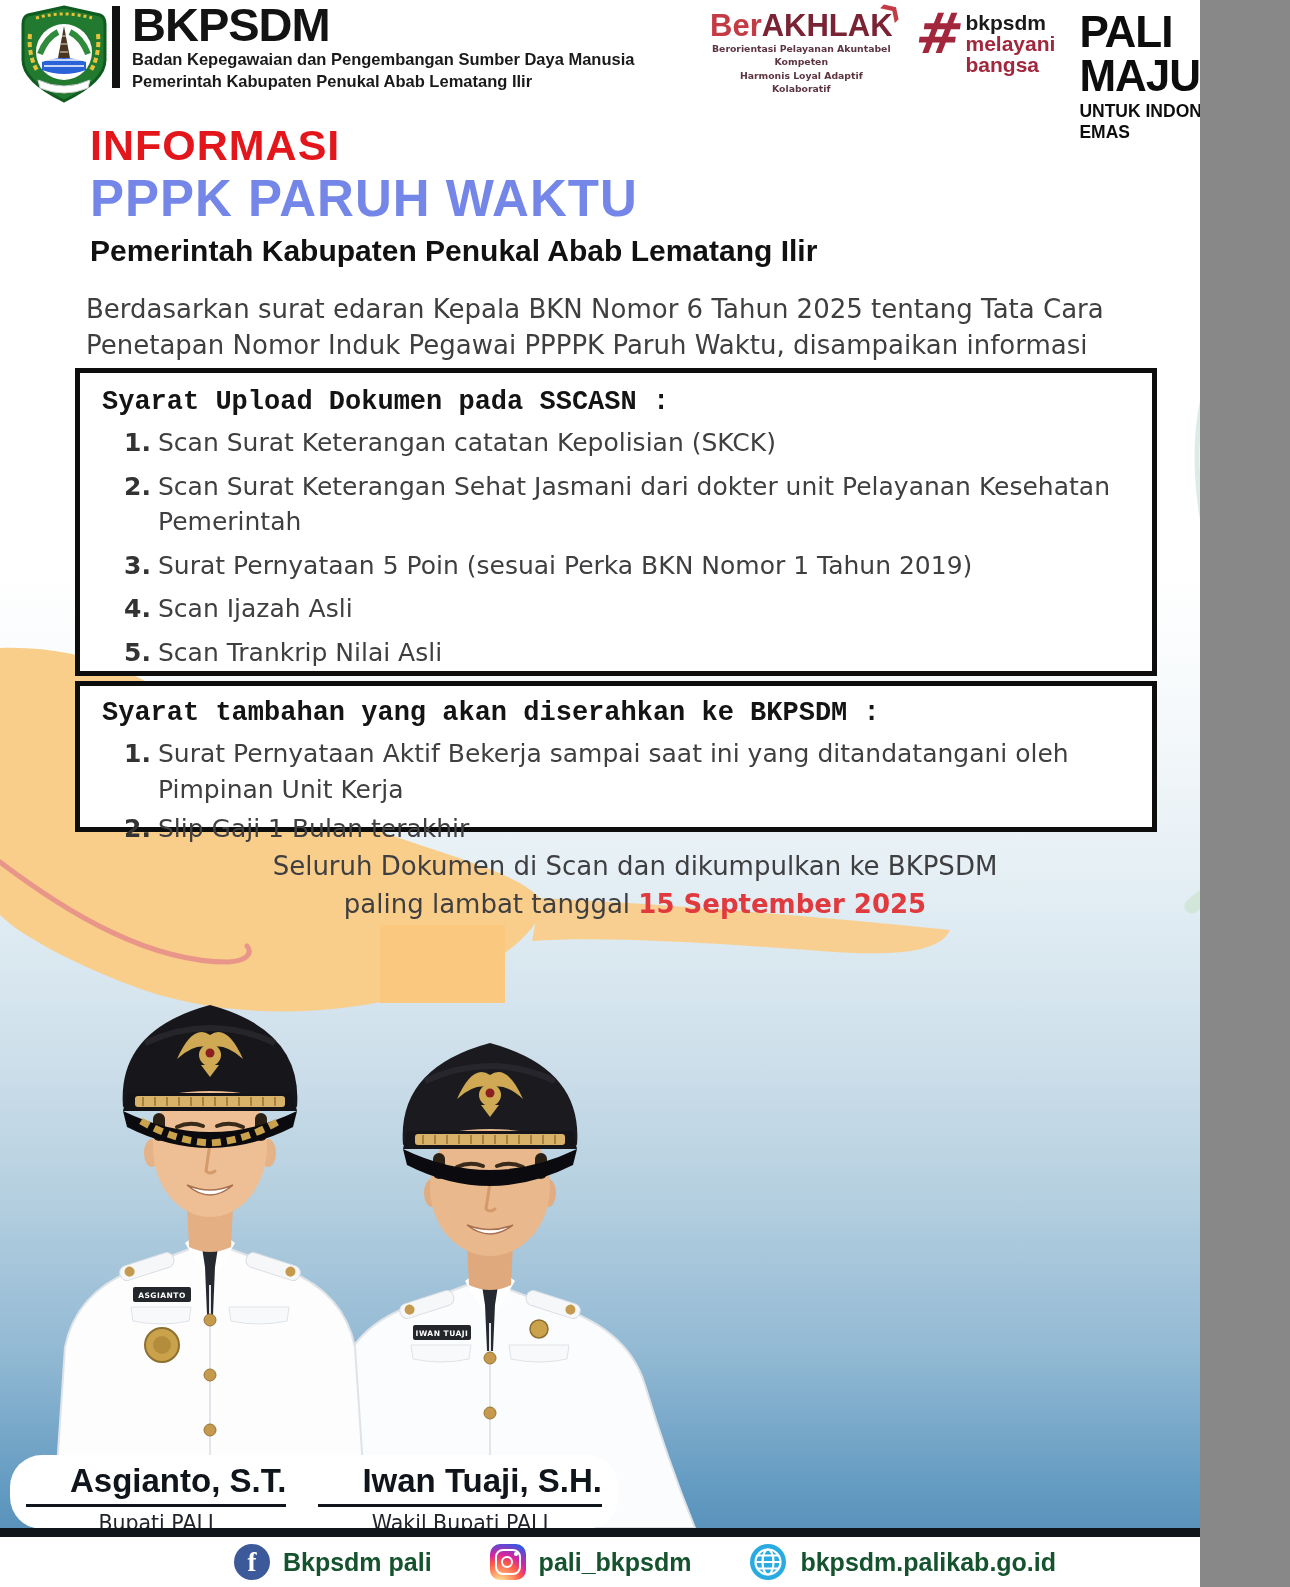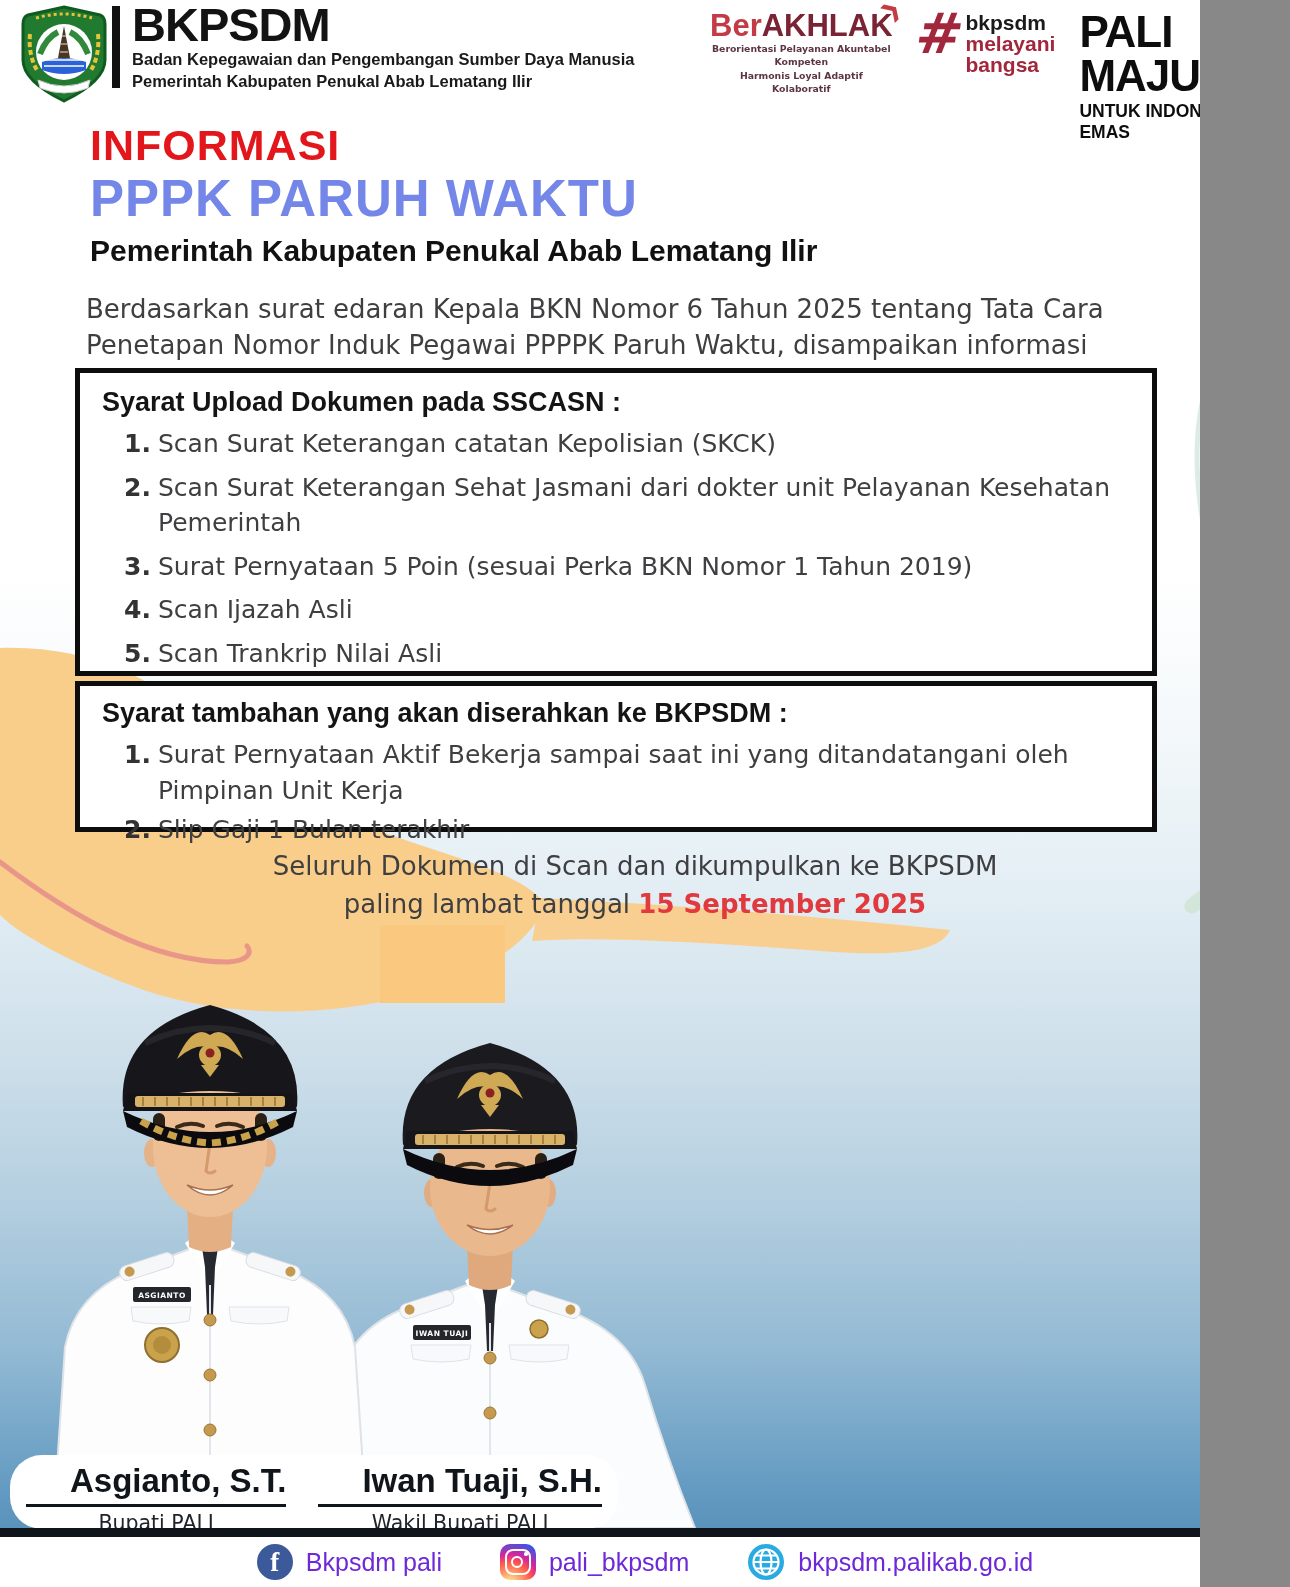--- a/index.html
+++ b/index.html
@@ -34,40 +34,40 @@
   
   .titles{position:absolute;left:90px;top:124px;z-index:3;}
   .t1{font-family:"Liberation Sans",sans-serif;font-size:43px;font-weight:800;color:#e3161c;letter-spacing:1px;line-height:1.0;}
   .t2{font-family:"Liberation Sans",sans-serif;font-size:51px;font-weight:800;color:#7487e8;letter-spacing:1px;line-height:1.0;margin-top:6px;}
   .t3{font-family:"Liberation Sans",sans-serif;font-size:30px;font-weight:800;color:#111;margin-top:10px;}
   .intro{position:absolute;left:86px;top:266px;width:1085px;z-index:3;font-size:26px;color:#3f3f41;line-height:1.38;}
   
   .rbox{position:absolute;left:75px;width:1082px;background:#fff;border:5px solid #0d0d0d;z-index:3;box-sizing:border-box;}
   .box1{top:368px;height:308px;padding:14px 18px 0 22px;}
   .box2{top:681px;height:151px;padding:12px 18px 0 22px;}
-  .box-title{font-family:Liberation Sans, sans-serif;font-size:27px;font-weight:800;color:#141414;}
+  .box-title{font-family:Liberation Mono, monospace;font-size:27px;font-weight:800;color:#141414;}
   .rlist{list-style:none;margin:8px 0 0 0;padding:0 0 0 22px;width:1005px;}
   .rlist li{position:relative;padding-left:34px;font-size:25px;color:#3f3f41;line-height:1.42;margin-bottom:8px;}
   .rlist .num{position:absolute;left:0;top:0;font-weight:600;color:#333;}
   .box2 .rlist li{margin-bottom:4px;}
   
   .deadline{position:absolute;left:0;top:848px;width:1270px;text-align:center;z-index:3;font-size:26px;color:#3f3f41;line-height:1.45;}
   .deadline .date{color:#e0393e;font-weight:700;}
   
   .officials{position:absolute;left:30px;top:975px;z-index:1;}
   .name-pill{position:absolute;left:10px;top:1455px;width:608px;height:74px;background:#fff;border-radius:32px;z-index:4;display:flex;justify-content:space-around;align-items:flex-start;padding-top:9px;box-sizing:border-box;}
   .pill-col{text-align:center;}
   .pname{font-family:"Liberation Sans",sans-serif;font-size:33px;font-weight:800;color:#10151b;line-height:1.05;margin-left:44px;}
   .prule{height:3px;background:#10151b;margin:5px auto 4px auto;width:100%;}
   .ptitle{font-size:20.5px;color:#20242a;}
   
   .footer-strip{position:absolute;left:0;top:1528px;width:1290px;height:9px;background:#10151b;z-index:5;}
   .footer{position:absolute;left:0;top:1537px;width:1290px;height:50px;background:#ffffff;z-index:5;display:flex;justify-content:center;align-items:center;gap:58px;}
   .social{display:flex;align-items:center;gap:13px;}
-  .social-label{font-family:"Liberation Sans",sans-serif;font-size:25px;font-weight:400;color:#6d28d9;}
+  .social-label{font-family:"Liberation Sans",sans-serif;font-size:25px;font-weight:700;color:#14532d;}
   .fb-icon{width:36px;height:36px;border-radius:50%;background:#3c5a99;color:#fff;display:flex;align-items:center;justify-content:center;font-family:"Liberation Serif",serif;font-size:27px;font-weight:700;}
   .ig-icon{position:relative;width:36px;height:36px;border-radius:10px;background:radial-gradient(circle at 28% 110%,#fdf497 0%,#fd5949 45%,#d6249f 62%,#285aeb 92%);display:block;}
   .ig-frame{position:absolute;left:5px;top:5px;right:5px;bottom:5px;border:2.5px solid #fff;border-radius:8px;}
   .ig-lens{position:absolute;left:11.5px;top:11.5px;width:8px;height:8px;border:2.5px solid #fff;border-radius:50%;}
   .ig-dot{position:absolute;right:8px;top:8px;width:3.5px;height:3.5px;background:#fff;border-radius:50%;}
 </style>
 </head>
 <body>
 
 <div class="page">

